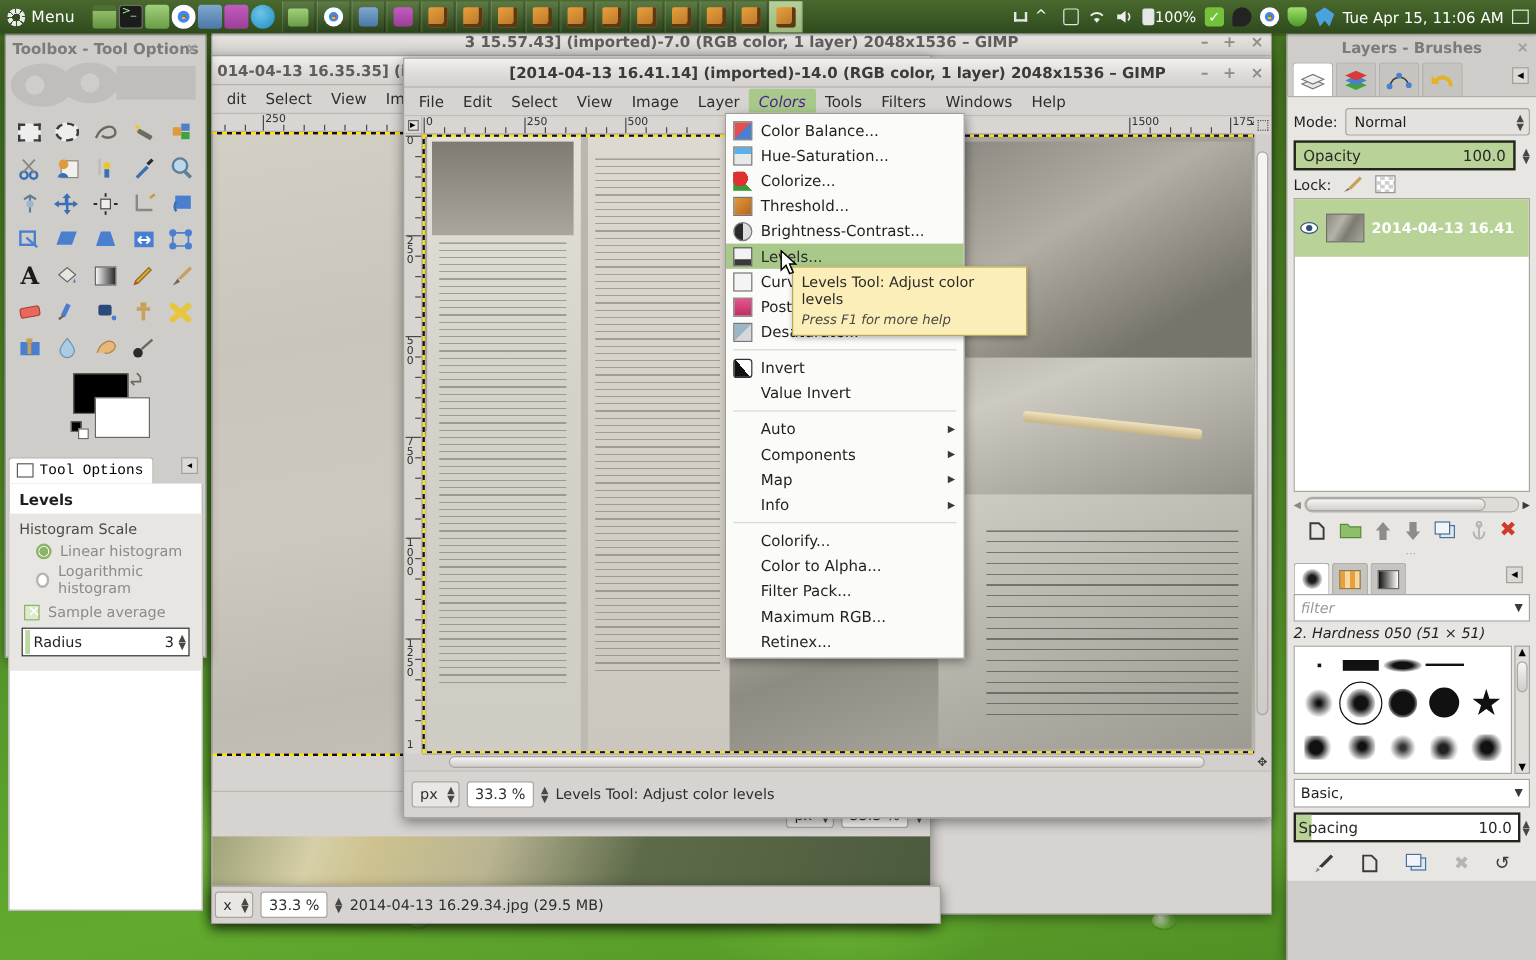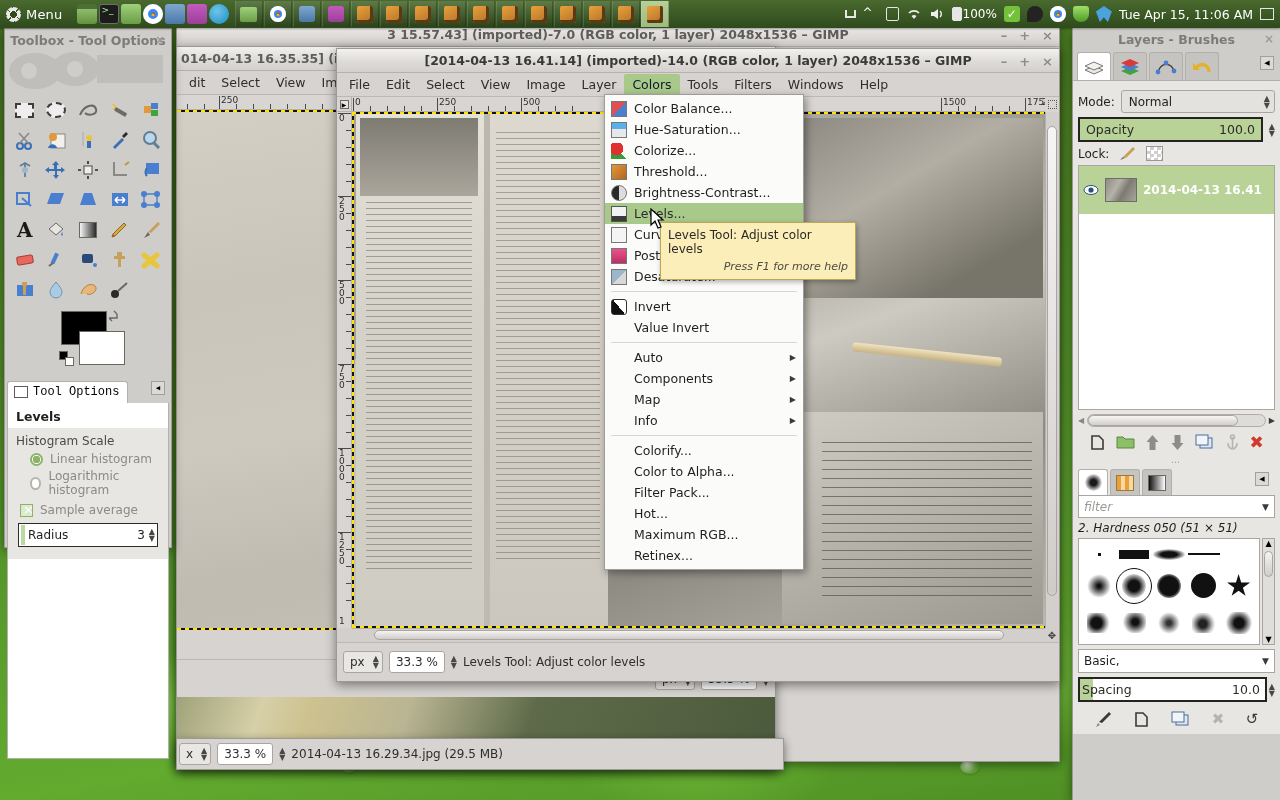--- a/index.html
+++ b/index.html
@@ -64,21 +64,21 @@
     height:24px; display:flex; align-items:center; justify-content:center;
     background: linear-gradient(180deg,#f2f1ef 0%, #dedbd8 55%, #d3d0cd 100%);
     border-bottom:1px solid #b5b2ae; position:relative;
     font-weight:bold; font-size:12.5px; color:#5e5d5b; white-space:nowrap; overflow:hidden;
   }
   .titlebar.active { color:#3b3a39; }
   .winbtns { position:absolute; right:6px; top:0; height:24px; display:flex; align-items:center; gap:12px; color:#8e8c89; font-size:13px; }
   .menubar { height:24px; display:flex; align-items:center; gap:0;
     background:#d6d3d0; border-bottom:1px solid #bcb9b5; padding-left:4px; font-size:12.5px; color:#2e2e2c; }
   .menubar > span { padding:3px 8px; border-radius:2px; }
-  .menubar > span.sel { background:#a8c98a; color:#0f172a; }
+  .menubar > span.sel { background:#a8c98a; color:#4c1d95;font-style:italic; }
 
   
   .ruler-h { height:15px; background:#d8d5d2; position:relative; overflow:hidden;
      border-bottom:1px solid #b4b1ad; font-size:9px; color:#3a3a38; }
   .ruler-v { width:15px; background:#d8d5d2; position:relative; overflow:hidden;
      border-right:1px solid #b4b1ad; font-size:9px; color:#3a3a38; }
   .tickmark { position:absolute; background:#4a4a48; }
   .rlabel { position:absolute; font-size:9px; color:#303030; }
   .rlabel-v { position:absolute; font-size:9px; color:#303030; width:9px; line-height:8px; word-break:break-all; }
 
@@ -159,21 +159,21 @@
   .mi .ico { width:16px;height:16px;flex:0 0 16px; }
   .mi.noicon { padding-left:29px; }
   .mi.hl { background:#a8c98a; color:#2c2c2a; }
   .mi .arrow { position:absolute; right:7px; font-size:8px; color:#3a3a38; }
   .msep { height:1px; background:#d9d7d3; margin:4px 6px; }
 
   
   #tooltip { position:absolute; left:660px; top:222px; width:196px; background:#fbeeb8;
     border:1px solid #b8a85c; padding:5px 7px 6px; font-size:12px; color:#2a2a28; z-index:820;
     box-shadow:1px 2px 5px rgba(0,0,0,.3); }
-  #tooltip .f1 { display:block; text-align:right; font-style:italic; font-size:11px; margin-top:4px; color:#4b4a44;}
+  #tooltip .f1 { display:block; text-align:left; font-style:italic; font-size:11px; margin-top:4px; color:#4b4a44;}
 
   .cursor { position:absolute; left:650px; top:208px; z-index:830; }
 </style>
 </head>
 <body>
 
 <div id="root">
 
   <div class="wallpaper">
     <div class="drop" style="left:60px;top:690px;width:22px;height:16px;"></div>
@@ -586,23 +586,20 @@
     <div class="mi noicon">
       <span>Colorify...</span>
     </div>
     <div class="mi noicon">
       <span>Color to Alpha...</span>
     </div>
     <div class="mi noicon">
       <span>Filter Pack...</span>
     </div>
     <div class="mi noicon">
-      <span>Hot...</span>
-    </div>
-    <div class="mi noicon">
       <span>Maximum RGB...</span>
     </div>
     <div class="mi noicon">
       <span>Retinex...</span>
     </div>
   </div>
 
   <div id="tooltip">
     <span>Levels Tool: Adjust color levels</span>
     <span class="f1">Press F1 for more help</span>

